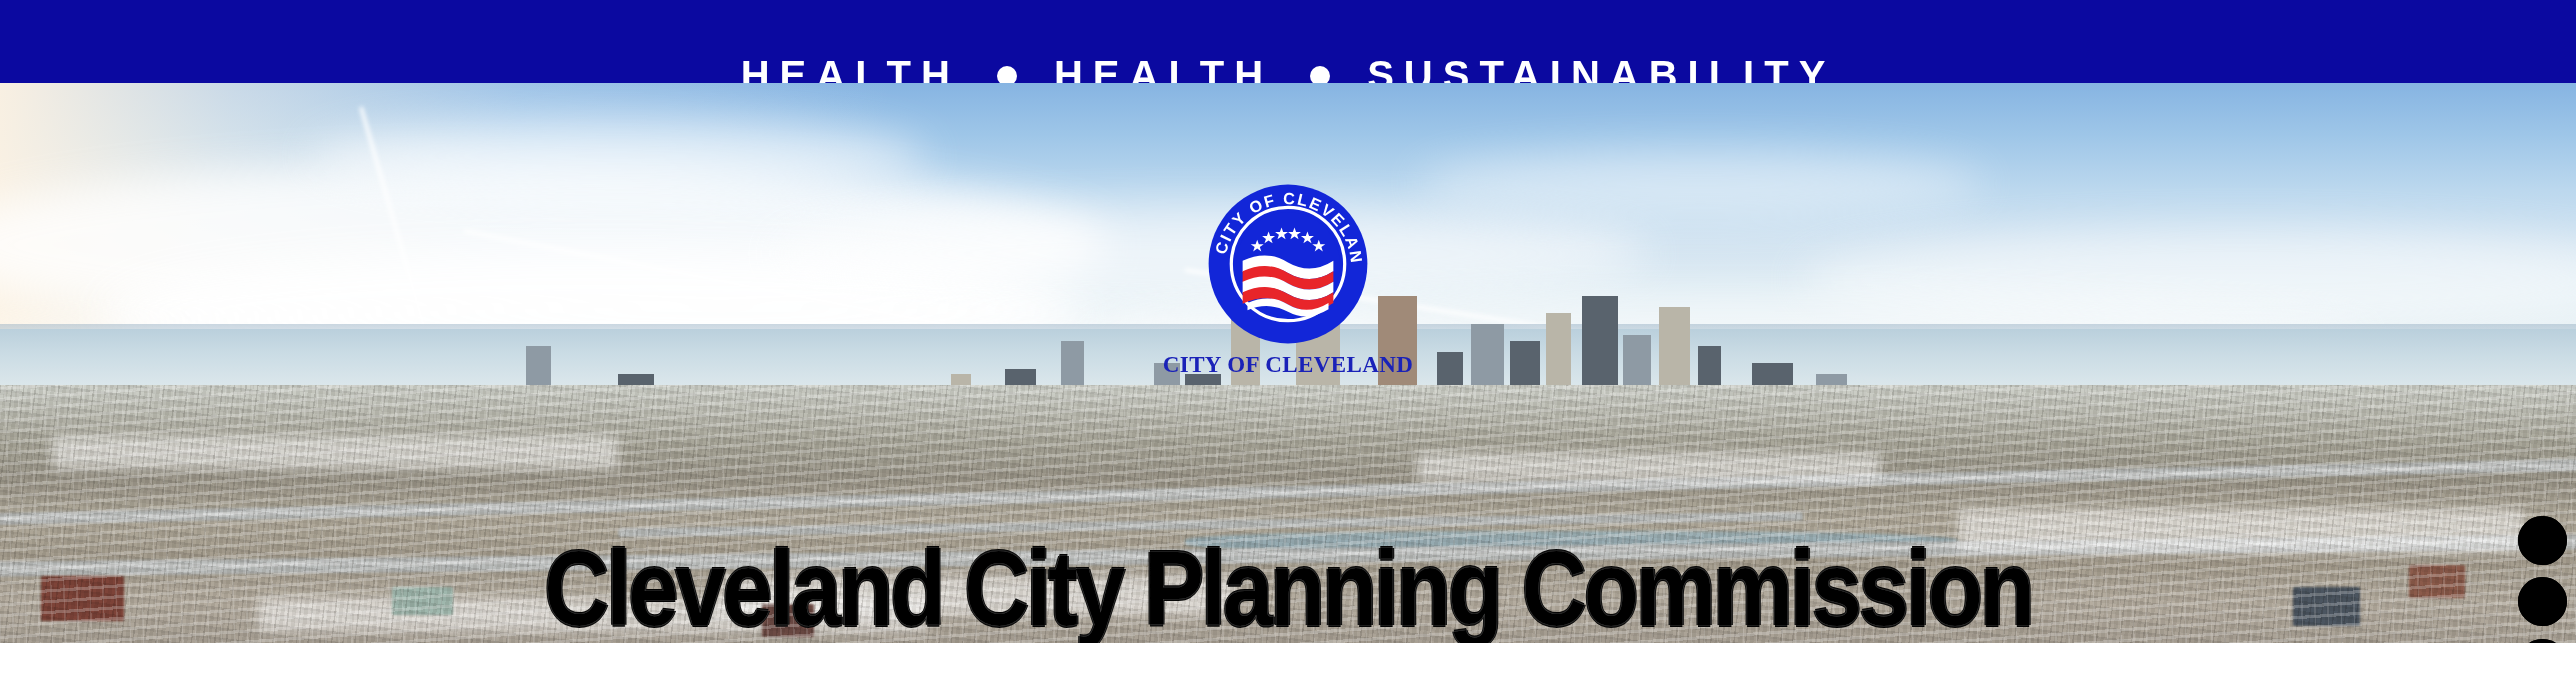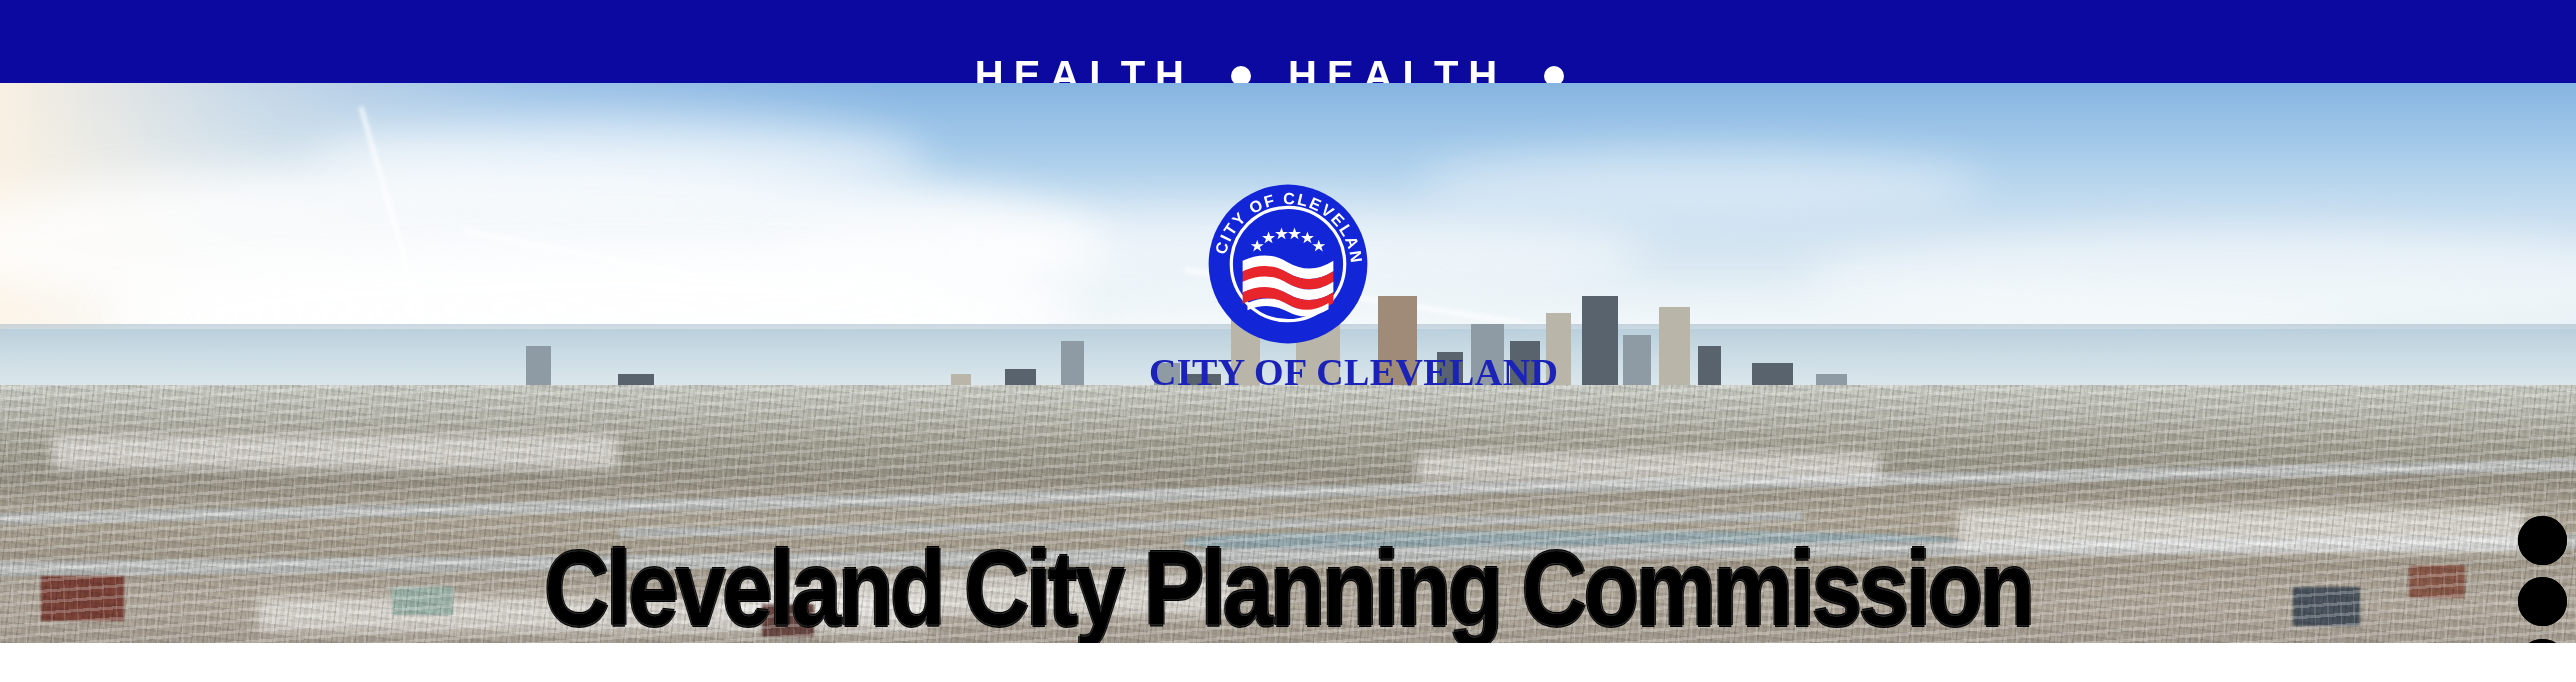--- a/index.html
+++ b/index.html
@@ -150,24 +150,23 @@
 
   
   .sealwrap {
     position:absolute; left:50%; top:100px; transform:translateX(-50%);
     width:278px; text-align:center; z-index:6;
   }
   .seal { width:162px; height:162px; display:block; margin:0 auto; }
   .city-name {
     margin-top:7.7px;
     font-family:"Liberation Serif", serif;
-    font-weight:700; font-size:38px; color:#1a22b8;
+    font-weight:700; font-size:23px; color:#1a22b8;
     letter-spacing:0.4px; line-height:1;
     white-space:nowrap;
-    text-align:right;
   }
   .mayor {
     margin-top:7px;
     font-family:"Liberation Serif", serif;
     font-weight:400; font-size:25.5px; color:#2a35c0;
     line-height:1; white-space:nowrap;
   }
 
   
   .title {
@@ -209,20 +208,21 @@
 <body>
 
 <div id="page">
 
   <div class="banner">
     <div class="banner-text">
       <span class="banner-word">HEALTH</span>
       <span class="banner-dot"></span>
       <span class="banner-word">HEALTH</span>
       <span class="banner-dot"></span>
+      <span class="banner-word">SUSTAINABILITY</span>
     </div>
   </div>
 
   <div class="hero">
     <div class="hero-photo">
 
       <div class="sky"></div>
       <div class="cloud c1"></div>
       <div class="cloud c2"></div>
       <div class="cloud c3"></div>

